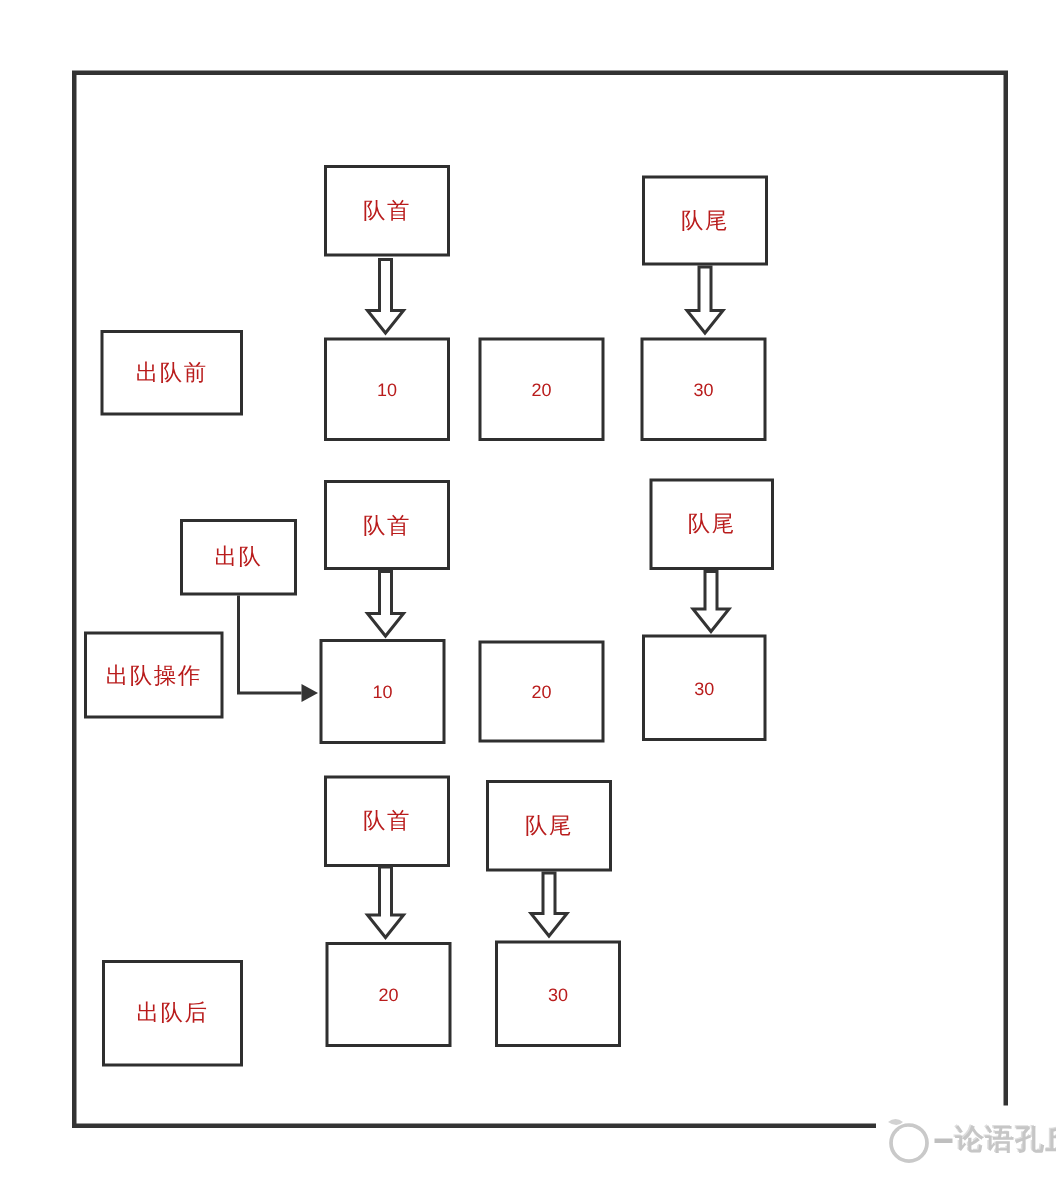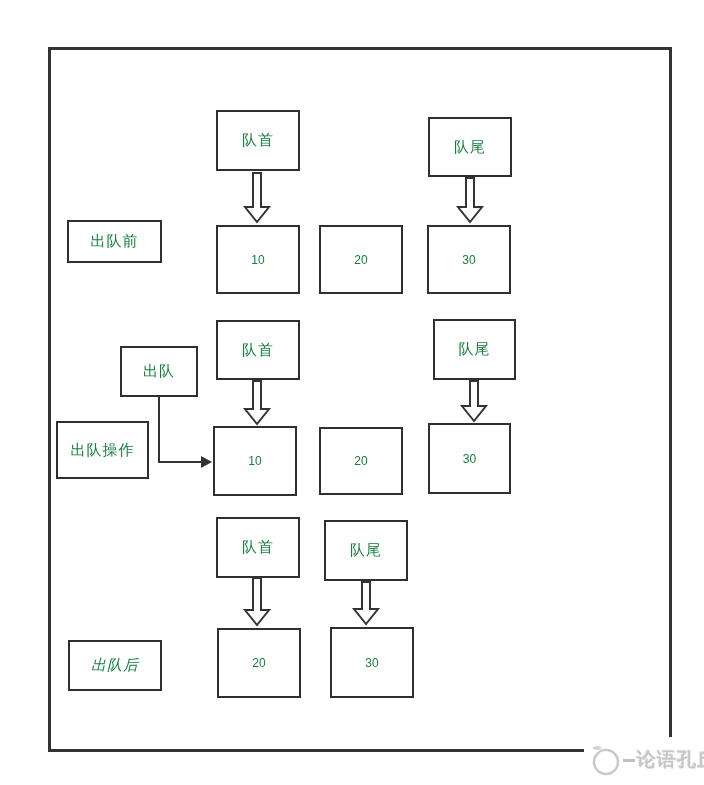--- a/index.html
+++ b/index.html
@@ -19,21 +19,21 @@
     box-sizing: border-box;
   }
   .box {
     position: absolute;
     box-sizing: border-box;
     border: 2px solid #2f2f2f;
     background: #ffffff;
     display: flex;
     align-items: center;
     justify-content: center;
-    color: #15803d;
+    color: #b91c1c;
     font-size: 15px;
     letter-spacing: 1px;
   }
   .num { font-size: 12px; letter-spacing: 0; }
   .arrows {
     position: absolute;
     left: 0; top: 0;
     width: 704px; height: 785px;
     pointer-events: none;
   }
@@ -65,36 +65,36 @@
     white-space: nowrap;
   }
 </style>
 </head>
 <body>
 
 <div class="canvas">
 
   <div class="frame"></div>
 
-  <div class="box" style="left:67px; top:220px; width:95px; height:43px;">出队前</div>
+  <div class="box" style="left:67px; top:220px; width:95px; height:57px;">出队前</div>
   <div class="box" style="left:216px; top:110px; width:84px; height:61px;">队首</div>
   <div class="box" style="left:428px; top:117px; width:84px; height:60px;">队尾</div>
   <div class="box num" style="left:216px; top:225px; width:84px; height:69px;">10</div>
   <div class="box num" style="left:319px; top:225px; width:84px; height:69px;">20</div>
   <div class="box num" style="left:427px; top:225px; width:84px; height:69px;">30</div>
 
   <div class="box" style="left:56px; top:421px; width:93px; height:58px;">出队操作</div>
   <div class="box" style="left:120px; top:346px; width:78px; height:51px;">出队</div>
   <div class="box" style="left:216px; top:320px; width:84px; height:60px;">队首</div>
   <div class="box" style="left:433px; top:319px; width:83px; height:61px;">队尾</div>
   <div class="box num" style="left:213px; top:426px; width:84px; height:70px;">10</div>
   <div class="box num" style="left:319px; top:427px; width:84px; height:68px;">20</div>
   <div class="box num" style="left:428px; top:423px; width:83px; height:71px;">30</div>
 
-  <div class="box" style="left:68px; top:640px; width:94px; height:51px;font-style:italic;">出队后</div>
+  <div class="box" style="left:68px; top:640px; width:94px; height:71px;">出队后</div>
   <div class="box" style="left:216px; top:517px; width:84px; height:61px;">队首</div>
   <div class="box" style="left:324px; top:520px; width:84px; height:61px;">队尾</div>
   <div class="box num" style="left:217px; top:628px; width:84px; height:70px;">20</div>
   <div class="box num" style="left:330px; top:627px; width:84px; height:71px;">30</div>
 
   <svg class="arrows" viewBox="0 0 704 785" xmlns="http://www.w3.org/2000/svg">
 
     <polygon points="253,173 261,173 261,207 269,207 257,222 245,207 253,207" fill="#ffffff" stroke="#333333" stroke-width="2" stroke-linejoin="miter"></polygon>
 
     <polygon points="466,178 474,178 474,207 482,207 470,222 458,207 466,207" fill="#ffffff" stroke="#333333" stroke-width="2" stroke-linejoin="miter"></polygon>

